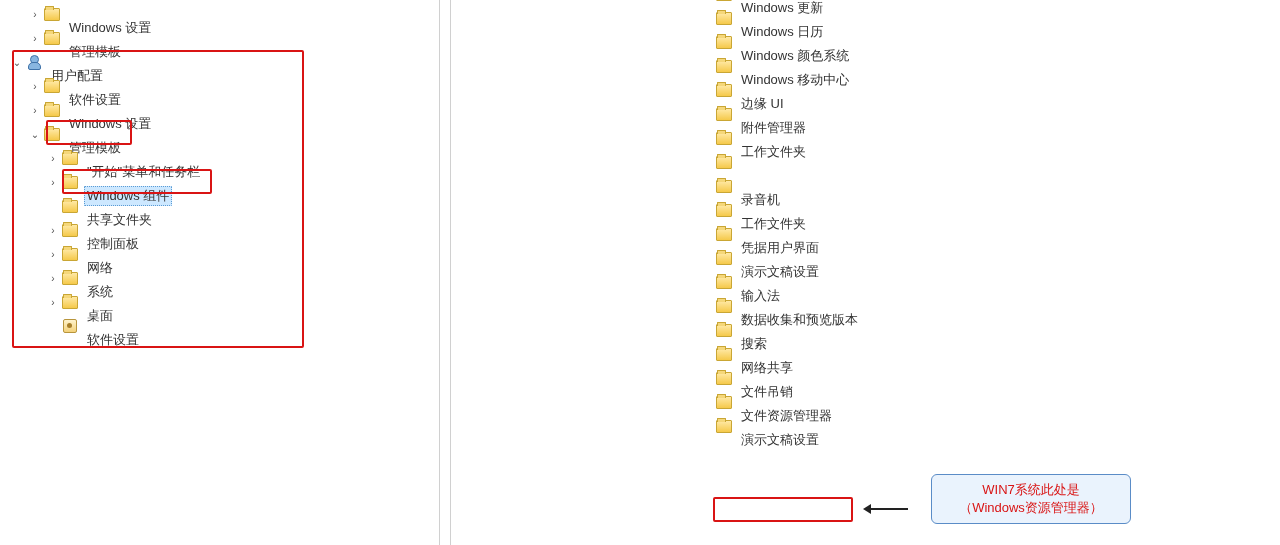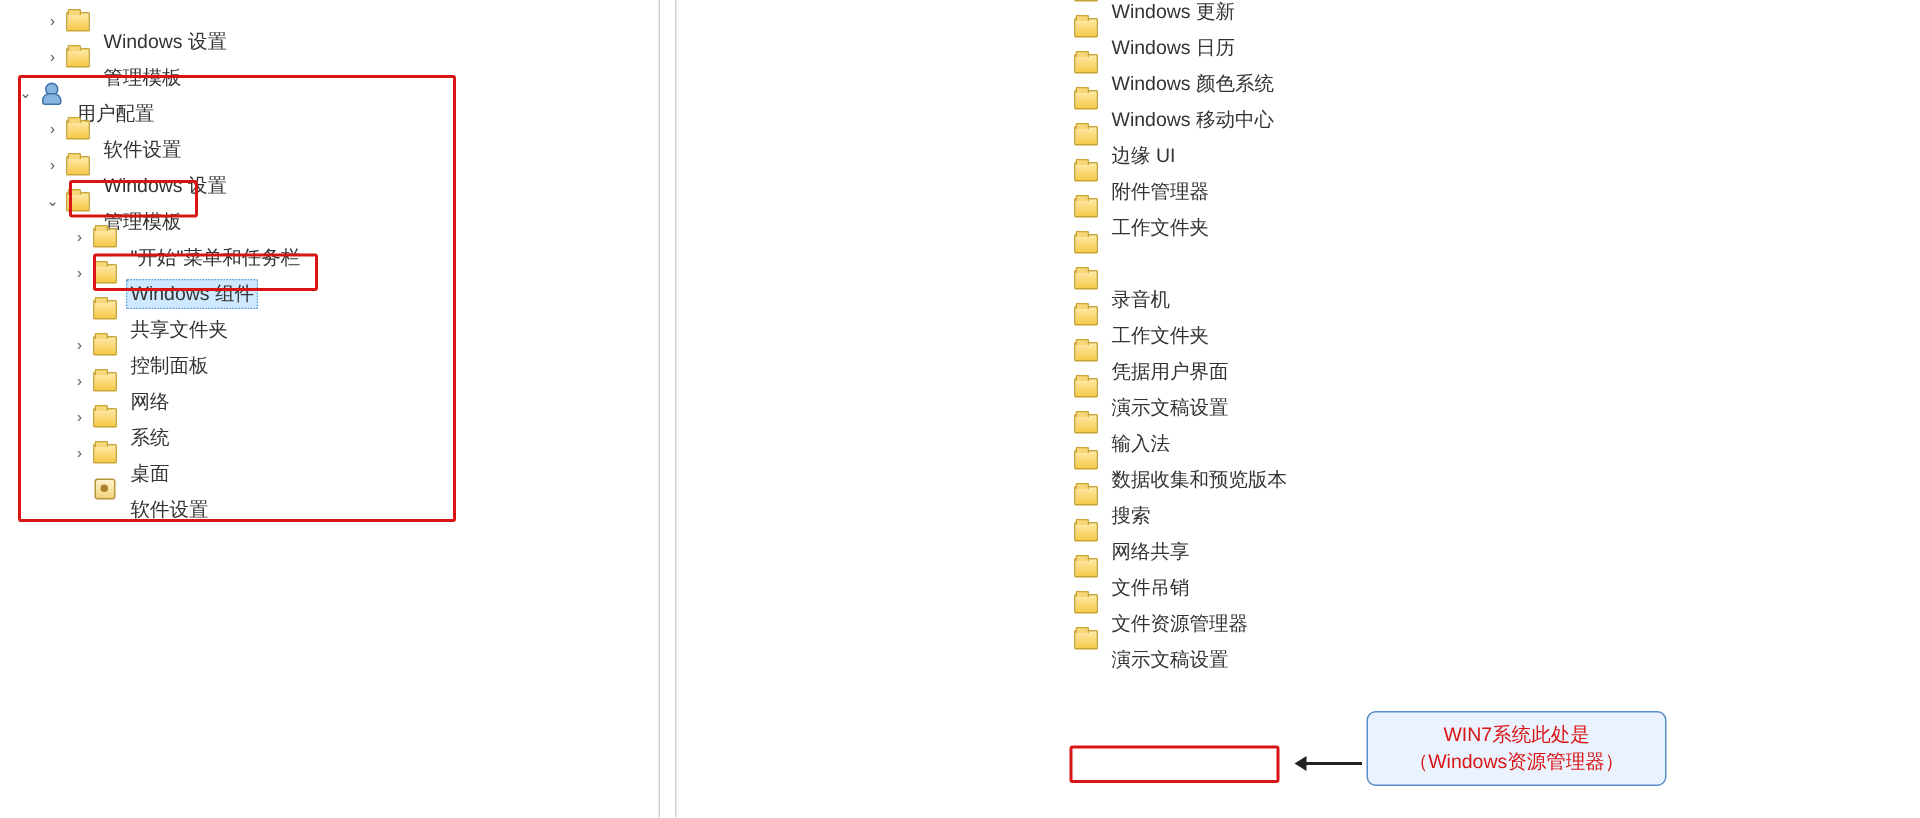--- a/index.html
+++ b/index.html
@@ -343,17 +343,17 @@
       <div class="row">
         <span class="folder"></span>
         <span class="label">演示文稿设置</span>
       </div>
     </div>
   <div class="scroll-thumb"></div>
 
   <div class="highlight-box" style="left:262px; top:497px; width:140px; height:25px;"></div>
 
   <div class="arrow-line" style="left:415px; top:508px; width:42px;"></div>
-  <div class="callout" style="left:460px; top:474px; width:200px;">
+  <div class="callout" style="left:480px; top:474px; width:200px;">
     <div>WIN7系统此处是</div>
     <div>（Windows资源管理器）</div>
   </div>
 </div>
 
 </body></html>

